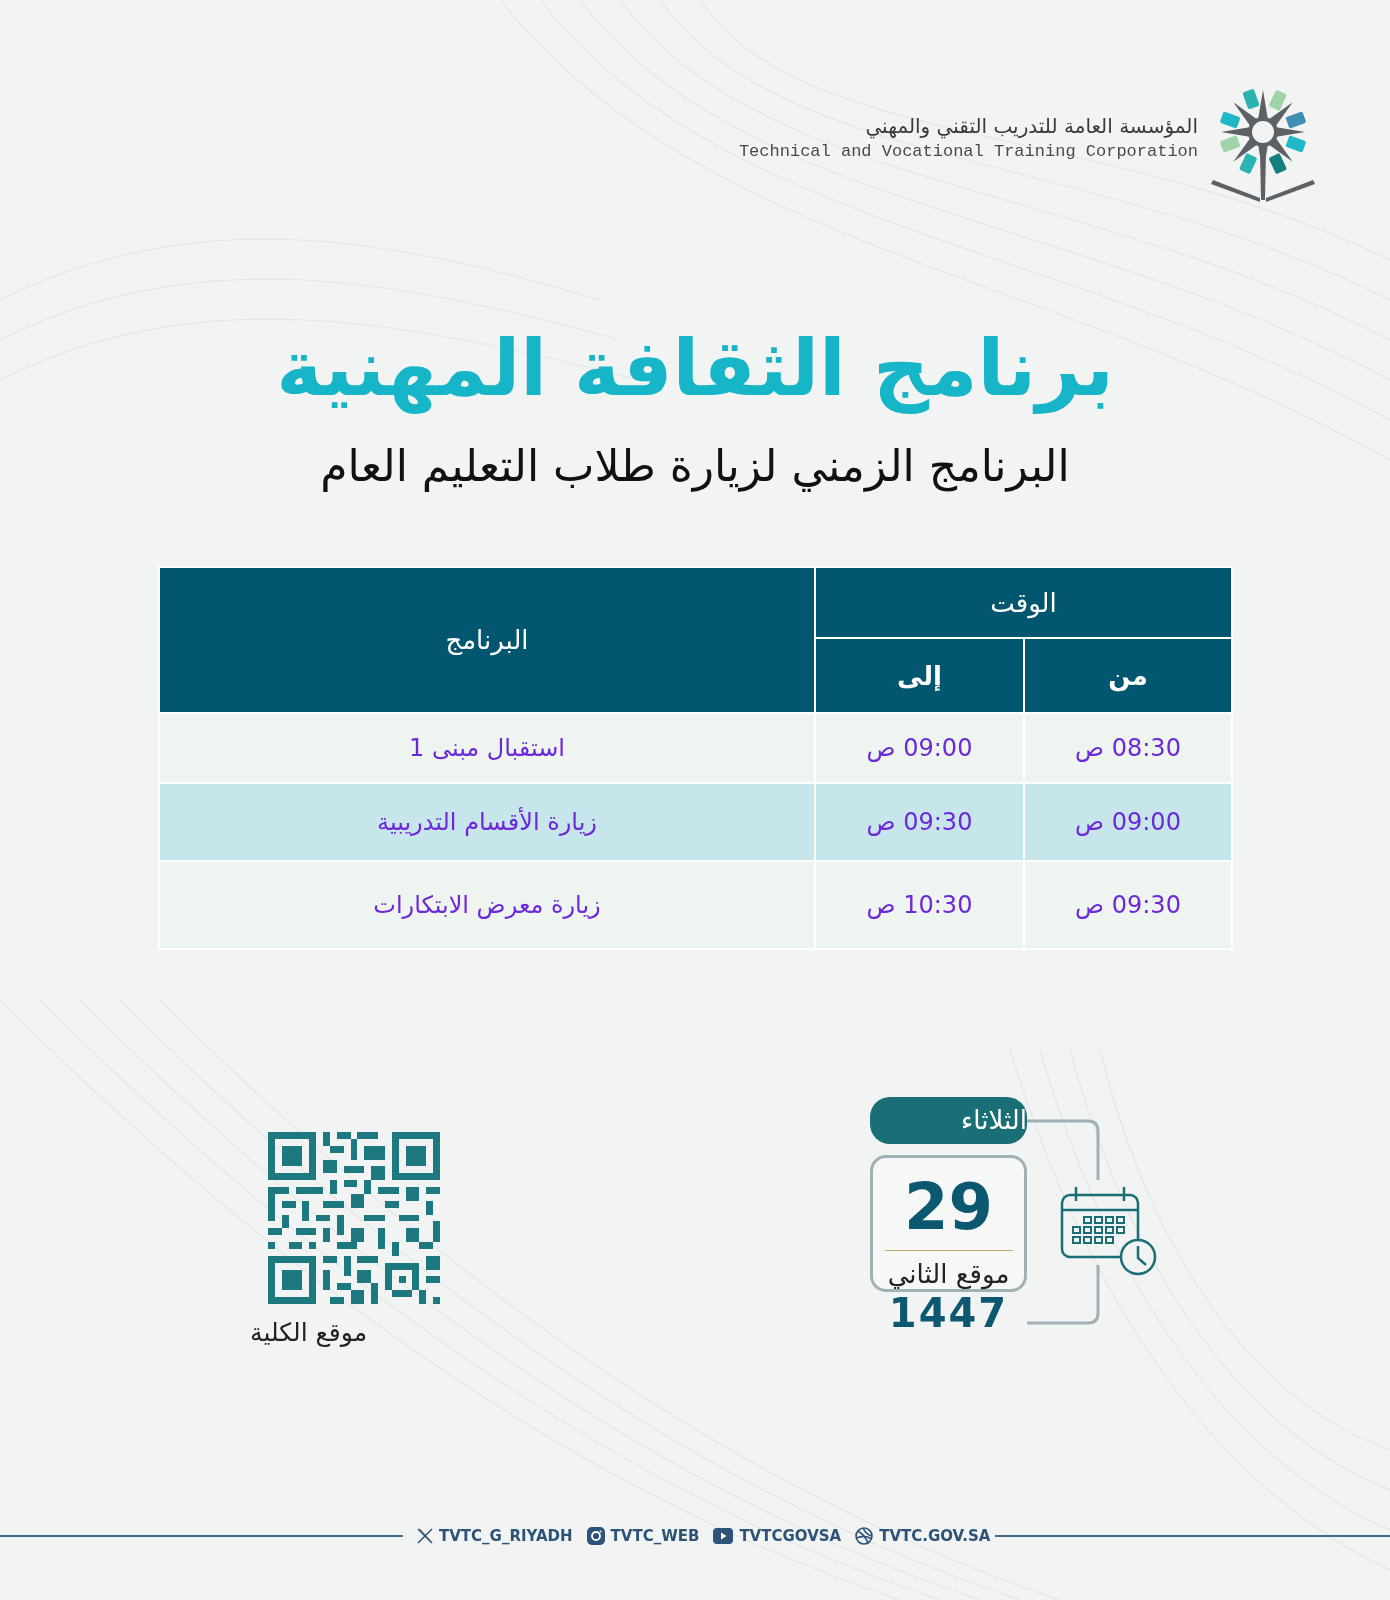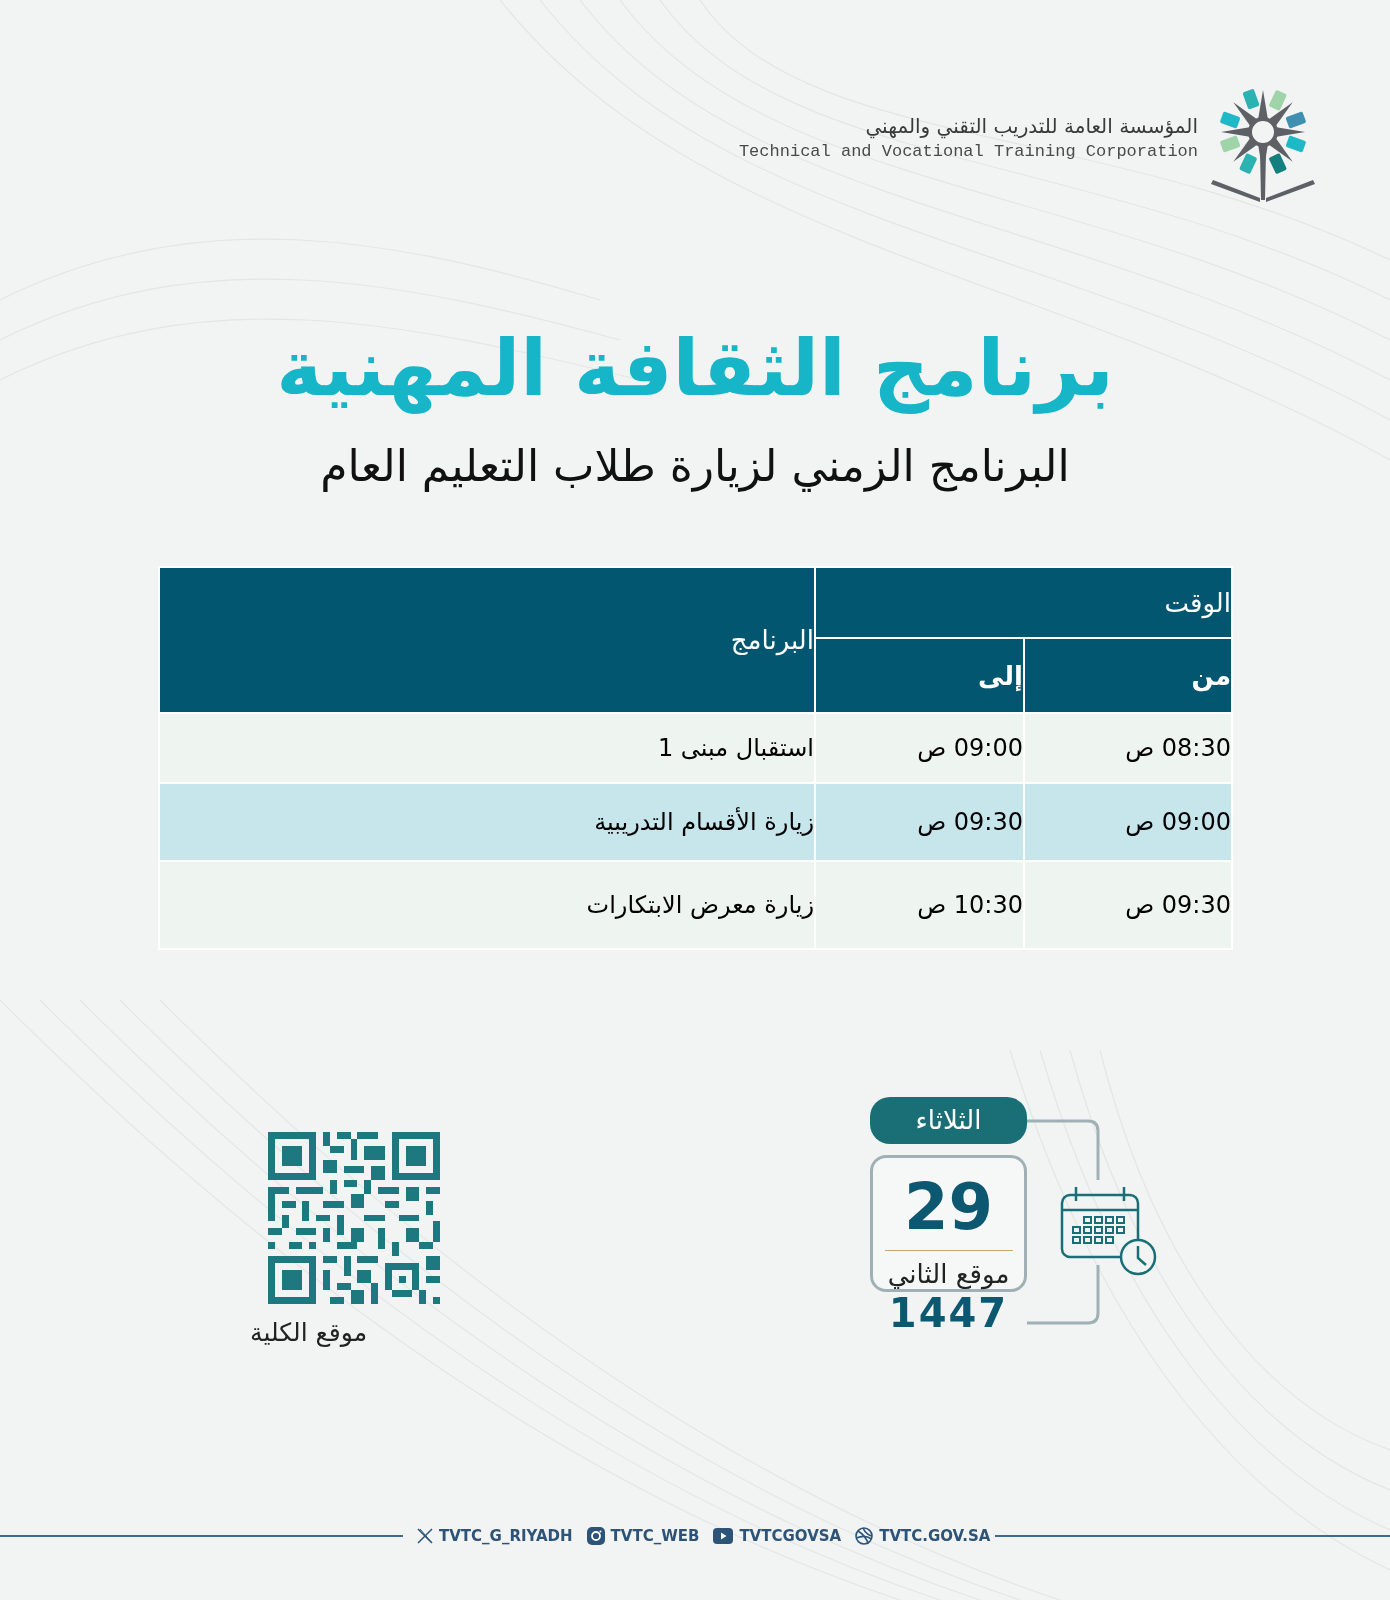--- a/index.html
+++ b/index.html
@@ -25,36 +25,36 @@
     font-size: 78px; font-weight: bold; color: #17b5c8; direction: rtl; line-height: 100px;
     font-family: "DejaVu Sans", sans-serif;
   }
   .subtitle {
     left: 0; width: 1390px; top: 436px; text-align: center;
     font-size: 44px; color: #111; direction: rtl; line-height: 60px;
   }
 
   
   .sched { left: 158px; top: 566px; width: 1075px; direction: rtl; border-collapse: collapse; }
-  .sched th, .sched td { border: 2px solid #ffffff; text-align: right; vertical-align: middle; }
+  .sched th, .sched td { border: 2px solid #ffffff; text-align: center; vertical-align: middle; }
   .sched th { background: #03566f; color: #fff; font-weight: normal; font-size: 26px; }
   .sched thead tr.r1 th { height: 71px; }
   .sched thead tr.r2 th { height: 75px; font-weight: bold; }
-  .sched td { font-size: 24px; color: #000000; }
+  .sched td { font-size: 24px; color: #6d28d9; }
   .sched tbody tr.light td { background: #eef5f0; }
   .sched tbody tr.blue td { background: #c6e6ec; }
   .col-from { width: 208px; }
   .col-to { width: 209px; }
   .time { direction: rtl; font-family: "DejaVu Sans", sans-serif; }
 
   
   .day-pill {
     left: 870px; top: 1097px; width: 157px; height: 47px;
     background: #1a6f77; border-radius: 20px; color: #fff;
-    font-size: 26px; text-align: center; line-height: 46px; direction: rtl;
+    font-size: 26px; line-height: 46px; direction: rtl;
   }
   .date-card {
     left: 870px; top: 1155px; width: 157px; height: 137px;
     border: 3px solid #9fb1b5; border-radius: 16px; background: rgba(255,255,255,0.35);
     text-align: center;
   }
   .date-day { font-size: 64px; font-weight: bold; color: #0d5871; line-height: 70px; margin-top: 14px; font-family: "DejaVu Sans", sans-serif; }
   .date-sep { width: 128px; height: 1px; background: #c9a96b; margin: 8px auto 6px; }
   .date-month { font-size: 26px; color: #222; direction: rtl; line-height: 34px; }
   .date-year { font-size: 40px; color: #0d5871; line-height: 44px; letter-spacing: 2px; font-family: "DejaVu Sans", sans-serif; font-weight: bold; }

